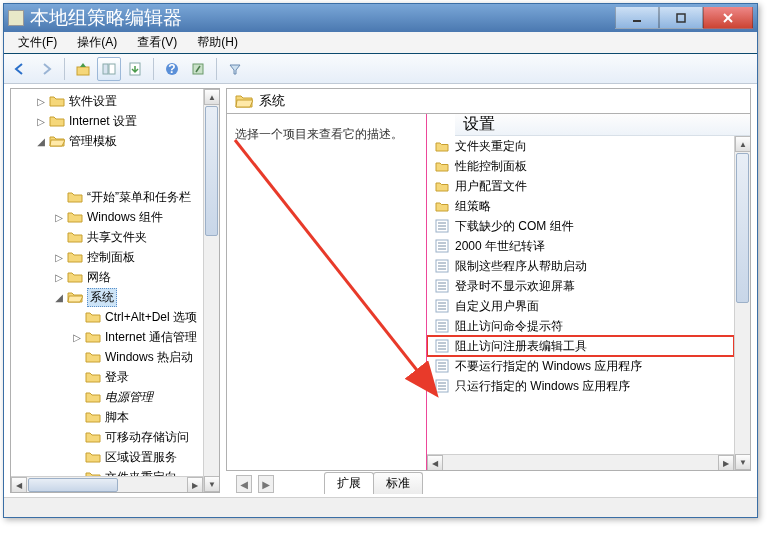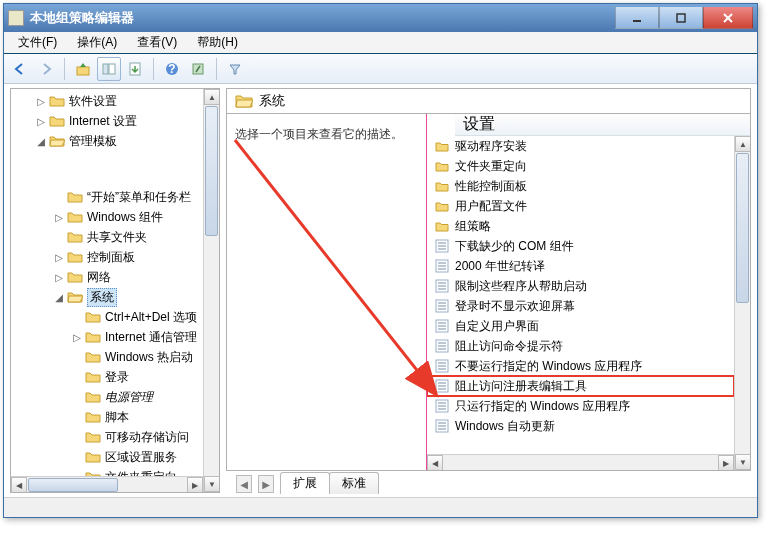--- a/index.html
+++ b/index.html
@@ -2,21 +2,21 @@
 <html><head>
 <meta charset="utf-8">
 <style>
   * { box-sizing: border-box; margin: 0; padding: 0; font-family: "Microsoft YaHei", "Segoe UI", Tahoma, sans-serif; font-size: 12px; }
   body { background: #fff; width: 767px; height: 540px; overflow: hidden; position: relative; }
 
   
   .window { border: 1px solid #3a6ea5; width: 755px; height: 515px; position: absolute; left: 3px; top: 3px; background: #fff; box-shadow: 2px 2px 6px rgba(0,0,0,.3); }
   .titlebar { height: 28px; background: linear-gradient(#7aa7d8, #4a78b0); display: flex; align-items: center; padding: 0 4px; color: #fff; }
   .titlebar .app-icon { width: 16px; height: 16px; background: #e8e8c8; border: 1px solid #999; margin-right: 6px; }
-  .titlebar .title { flex: 1; font-size: 13px; font-weight: bold; }
+  .titlebar .title { flex: 1; font-size: 19px; }
   .winbtns { display: flex; gap: 0; }
   .winbtn { width: 44px; height: 22px; display: flex; align-items: center; justify-content: center; border: 1px solid rgba(0,0,0,.25); border-top: none; background: linear-gradient(#cde0f5,#8fb5e0); color: #333; }
   .winbtn.close { background: linear-gradient(#e88,#c43); color: #fff; width: 50px; }
   .winbtn svg { width: 12px; height: 10px; }
 
   
   .menubar { height: 22px; background: #f4f4f4; display: flex; align-items: center; border-bottom: 1px solid #0c4a6e; padding: 0 4px; }
   .menubar .menuitem { padding: 3px 10px; cursor: default; }
 
   
@@ -55,21 +55,21 @@
   .listhdr { height: 22px; display: flex; align-items: center; padding-left: 8px; background: linear-gradient(#fdfdfd,#eef3f9); border-bottom: 1px solid #d8e0e8; font-size: 16px; margin-left: 28px; }
   .listbody { position: absolute; top: 22px; left: 0; right: 16px; bottom: 16px; overflow: hidden; }
   .row { display: flex; align-items: center; height: 20px; padding-left: 8px; white-space: nowrap; gap: 6px; }
   .row .ricon { width: 14px; height: 14px; flex-shrink: 0; }
   .row.highlight { outline: 2px solid #e83a2a; outline-offset: -1px; }
 
   
   .bottomtabs { height: 22px; display: flex; align-items: flex-end; padding-left: 10px; }
   .bottomtabs .scrbtn { width: 16px; height: 18px; border: 1px solid #bbb; background: #f0f0f0; display:flex; align-items:center; justify-content:center; font-size:10px; color:#777; margin-right:6px;}
   .btab { padding: 2px 12px; border: 1px solid #b8b8b8; border-bottom: none; background: linear-gradient(#fdfdfd,#ececec); border-radius: 3px 3px 0 0; margin-right: -1px; position: relative; top: 1px; }
-  .btab.active { background: #fff; z-index: 2; }
+  .btab.active { background: #fff; z-index: 2; margin-left: 44px; }
 
   .statusbar { position: absolute; left: 0; right: 0; bottom: 0; height: 20px; background: #f0f0f0; border-top: 1px solid #d0d0d0; }
 
   
   .arrow { position: absolute; pointer-events: none; }
 
 </style>
 </head>
 <body>
 
@@ -324,44 +324,38 @@
         <div class="detailleft">
           <div class="desc">选择一个项目来查看它的描述。</div>
         </div>
         <div class="listpane">
           <div class="listhdr">设置</div>
           <div class="listbody" id="rows">
               <div class="row">
                 <svg class="ricon" viewBox="0 0 14 14">
                   <path d="M1 4 L5 4 L6.5 5.5 L13 5.5 L13 12 L1 12 Z" class="folder-closed"></path>
                 </svg>
-                <span>驱动程序安装</span>
+                <span>文件夹重定向</span>
               </div>
               <div class="row">
                 <svg class="ricon" viewBox="0 0 14 14">
                   <path d="M1 4 L5 4 L6.5 5.5 L13 5.5 L13 12 L1 12 Z" class="folder-closed"></path>
                 </svg>
-                <span>文件夹重定向</span>
+                <span>性能控制面板</span>
               </div>
               <div class="row">
                 <svg class="ricon" viewBox="0 0 14 14">
                   <path d="M1 4 L5 4 L6.5 5.5 L13 5.5 L13 12 L1 12 Z" class="folder-closed"></path>
                 </svg>
-                <span>性能控制面板</span>
+                <span>用户配置文件</span>
               </div>
               <div class="row">
                 <svg class="ricon" viewBox="0 0 14 14">
                   <path d="M1 4 L5 4 L6.5 5.5 L13 5.5 L13 12 L1 12 Z" class="folder-closed"></path>
                 </svg>
-                <span>用户配置文件</span>
-              </div>
-              <div class="row">
-                <svg class="ricon" viewBox="0 0 14 14">
-                  <path d="M1 4 L5 4 L6.5 5.5 L13 5.5 L13 12 L1 12 Z" class="folder-closed"></path>
-                </svg>
                 <span>组策略</span>
               </div>
               <div class="row">
                 <svg class="ricon" viewBox="0 0 14 14">
                   <rect x="1" y="1" width="12" height="12" fill="#fff" stroke="#9ab0c8"></rect>
                   <line x1="3" y1="4" x2="11" y2="4" stroke="#7a90a8"></line>
                   <line x1="3" y1="7" x2="11" y2="7" stroke="#7a90a8"></line>
                   <line x1="3" y1="10" x2="11" y2="10" stroke="#7a90a8"></line>
                 </svg>
                 <span>下载缺少的 COM 组件</span>
@@ -404,55 +398,46 @@
               </div>
               <div class="row">
                 <svg class="ricon" viewBox="0 0 14 14">
                   <rect x="1" y="1" width="12" height="12" fill="#fff" stroke="#9ab0c8"></rect>
                   <line x1="3" y1="4" x2="11" y2="4" stroke="#7a90a8"></line>
                   <line x1="3" y1="7" x2="11" y2="7" stroke="#7a90a8"></line>
                   <line x1="3" y1="10" x2="11" y2="10" stroke="#7a90a8"></line>
                 </svg>
                 <span>阻止访问命令提示符</span>
               </div>
+              <div class="row highlight">
+                <svg class="ricon" viewBox="0 0 14 14">
+                  <rect x="1" y="1" width="12" height="12" fill="#fff" stroke="#9ab0c8"></rect>
+                  <line x1="3" y1="4" x2="11" y2="4" stroke="#7a90a8"></line>
+                  <line x1="3" y1="7" x2="11" y2="7" stroke="#7a90a8"></line>
+                  <line x1="3" y1="10" x2="11" y2="10" stroke="#7a90a8"></line>
+                </svg>
+                <span>阻止访问注册表编辑工具</span>
+              </div>
               <div class="row">
                 <svg class="ricon" viewBox="0 0 14 14">
                   <rect x="1" y="1" width="12" height="12" fill="#fff" stroke="#9ab0c8"></rect>
                   <line x1="3" y1="4" x2="11" y2="4" stroke="#7a90a8"></line>
                   <line x1="3" y1="7" x2="11" y2="7" stroke="#7a90a8"></line>
                   <line x1="3" y1="10" x2="11" y2="10" stroke="#7a90a8"></line>
                 </svg>
                 <span>不要运行指定的 Windows 应用程序</span>
               </div>
-              <div class="row highlight">
-                <svg class="ricon" viewBox="0 0 14 14">
-                  <rect x="1" y="1" width="12" height="12" fill="#fff" stroke="#9ab0c8"></rect>
-                  <line x1="3" y1="4" x2="11" y2="4" stroke="#7a90a8"></line>
-                  <line x1="3" y1="7" x2="11" y2="7" stroke="#7a90a8"></line>
-                  <line x1="3" y1="10" x2="11" y2="10" stroke="#7a90a8"></line>
-                </svg>
-                <span>阻止访问注册表编辑工具</span>
-              </div>
               <div class="row">
                 <svg class="ricon" viewBox="0 0 14 14">
                   <rect x="1" y="1" width="12" height="12" fill="#fff" stroke="#9ab0c8"></rect>
                   <line x1="3" y1="4" x2="11" y2="4" stroke="#7a90a8"></line>
                   <line x1="3" y1="7" x2="11" y2="7" stroke="#7a90a8"></line>
                   <line x1="3" y1="10" x2="11" y2="10" stroke="#7a90a8"></line>
                 </svg>
                 <span>只运行指定的 Windows 应用程序</span>
-              </div>
-              <div class="row">
-                <svg class="ricon" viewBox="0 0 14 14">
-                  <rect x="1" y="1" width="12" height="12" fill="#fff" stroke="#9ab0c8"></rect>
-                  <line x1="3" y1="4" x2="11" y2="4" stroke="#7a90a8"></line>
-                  <line x1="3" y1="7" x2="11" y2="7" stroke="#7a90a8"></line>
-                  <line x1="3" y1="10" x2="11" y2="10" stroke="#7a90a8"></line>
-                </svg>
-                <span>Windows 自动更新</span>
               </div>
             </div>
           <div class="scrollbar-v" style="top:22px;">
             <div class="sb-btn">▲</div>
             <div class="sb-thumb" style="height:150px; margin:1px;"></div>
             <div class="sb-btn" style="position:absolute;bottom:0;">▼</div>
           </div>
           <div class="scrollbar-h" style="right:16px;">
             <div class="sb-btn" style="float:left">◀</div>
             <div class="sb-btn" style="float:right">▶</div>

